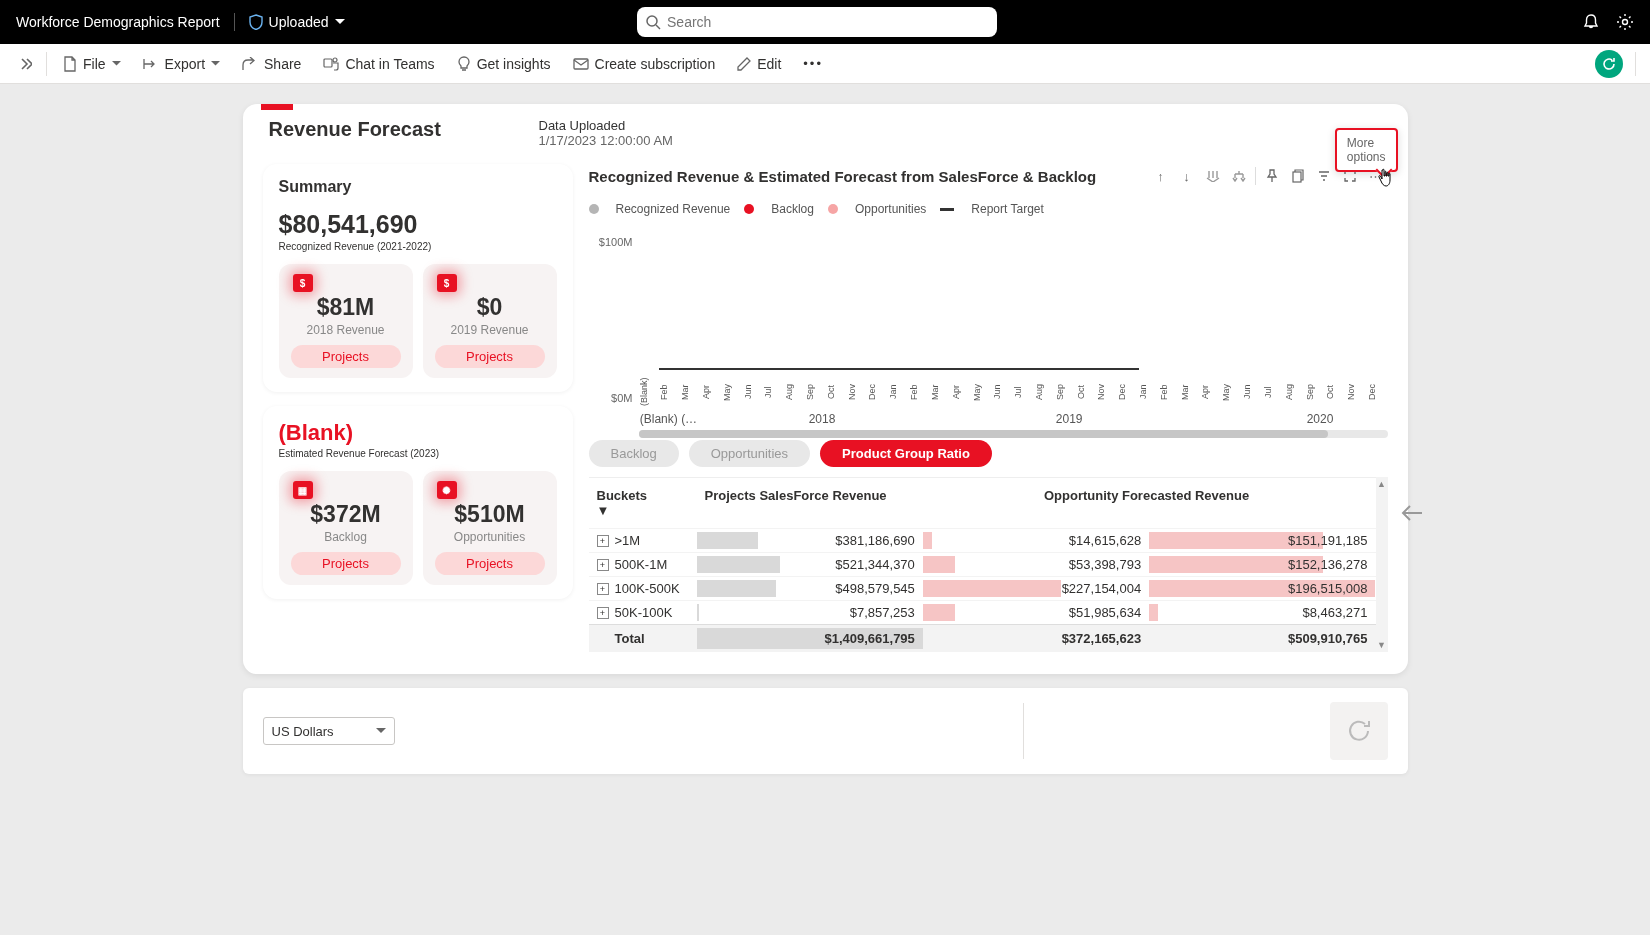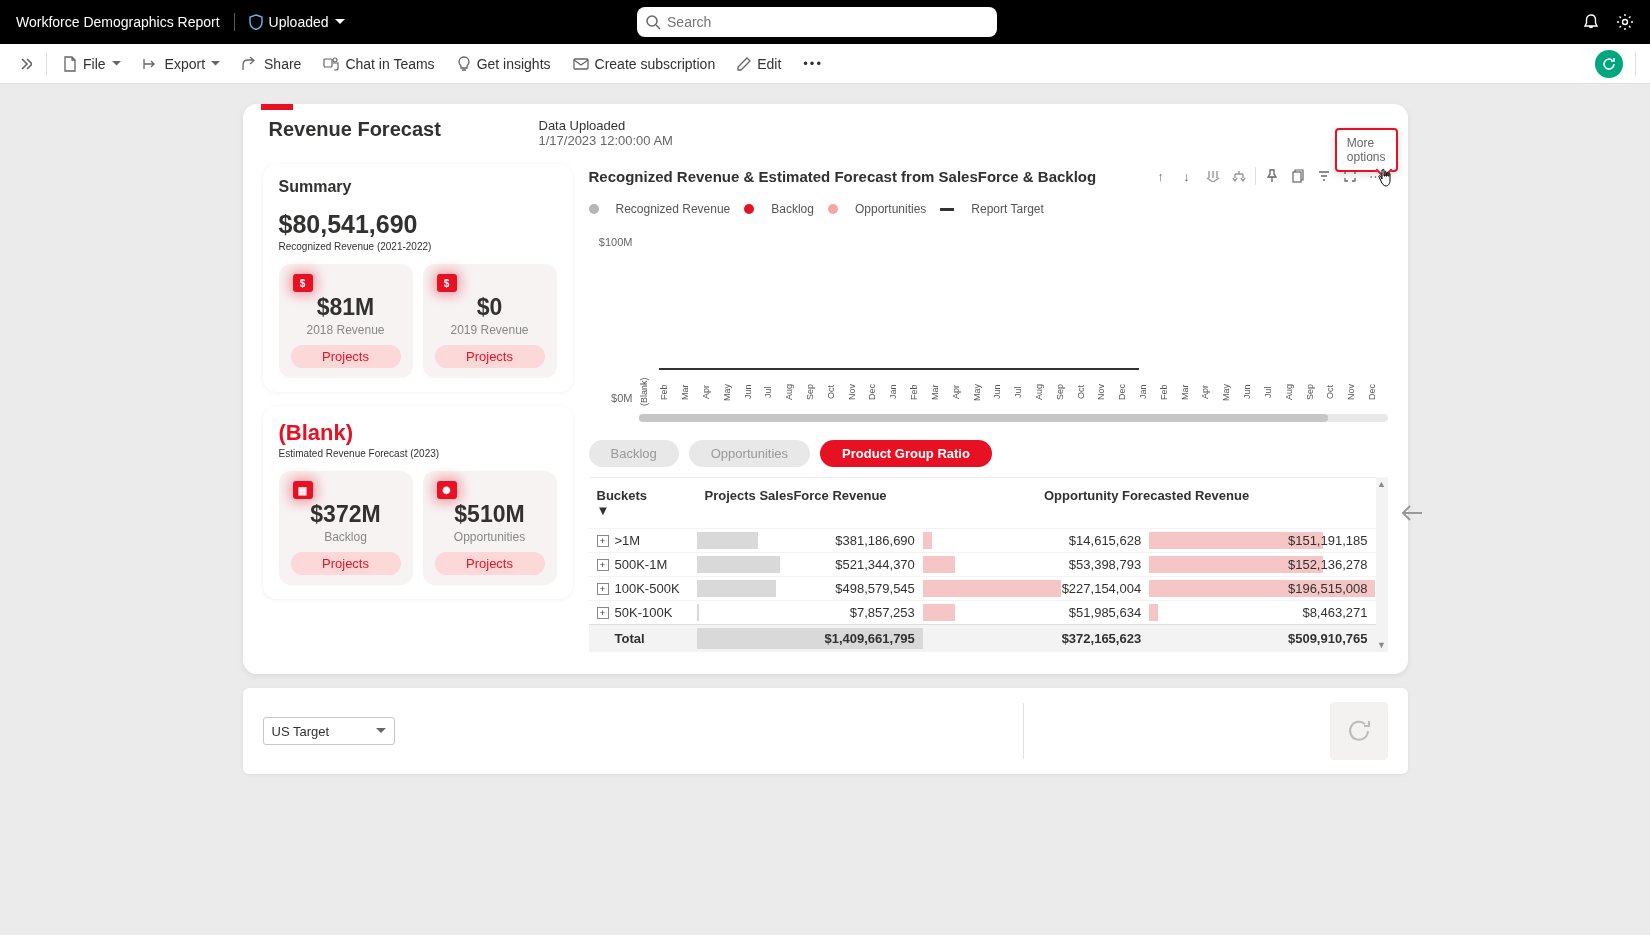--- a/index.html
+++ b/index.html
@@ -508,20 +508,26 @@
                   <div class="xl">Apr</div>
                   <div class="xl">May</div>
                   <div class="xl">Jun</div>
                   <div class="xl">Jul</div>
                   <div class="xl">Aug</div>
                   <div class="xl">Sep</div>
                   <div class="xl">Oct</div>
                   <div class="xl">Nov</div>
                   <div class="xl">Dec</div>
                 </div>
+          <div class="year-labels" id="ylabels">
+                  <div class="yl" style="flex: 0 0 8%;">(Blank) (…</div>
+                  <div class="yl" style="flex: 0 0 33%;">2018</div>
+                  <div class="yl" style="flex: 0 0 33%;">2019</div>
+                  <div class="yl" style="flex: 0 0 34%;">2020</div>
+                </div>
           <div class="scroll-track">
                   <div class="scroll-thumb"></div>
                 </div>
         </div>
       </div>
       <div class="pills">
         <div class="pill">Backlog</div>
         <div class="pill">Opportunities</div>
         <div class="pill active">Product Group Ratio</div>
       </div>
@@ -589,21 +595,21 @@
                 <path fill="none" stroke="#999" stroke-width="2" d="M10 2 L3 9 L10 16 M3 9 H22"></path>
               </svg>
       </span>
     </div>
   </div>
 </div>
 
 <div class="footer-card">
   <div class="footer-left">
     <div class="select">
-      <span>US Target</span>
+      <span>US Dollars</span>
       <svg width="10" height="6" viewBox="0 0 10 6">
               <path fill="#666" d="M0 0 L5 5 L10 0 Z"></path>
             </svg>
     </div>
   </div>
   <div class="footer-sep"></div>
   <div class="reset-box">
     <svg width="26" height="22" viewBox="0 0 26 22">
             <path fill="none" stroke="#bbb" stroke-width="2" d="M22 11 A9 9 0 1 1 19 4 M23 1 V6 H18"></path>
           </svg>

